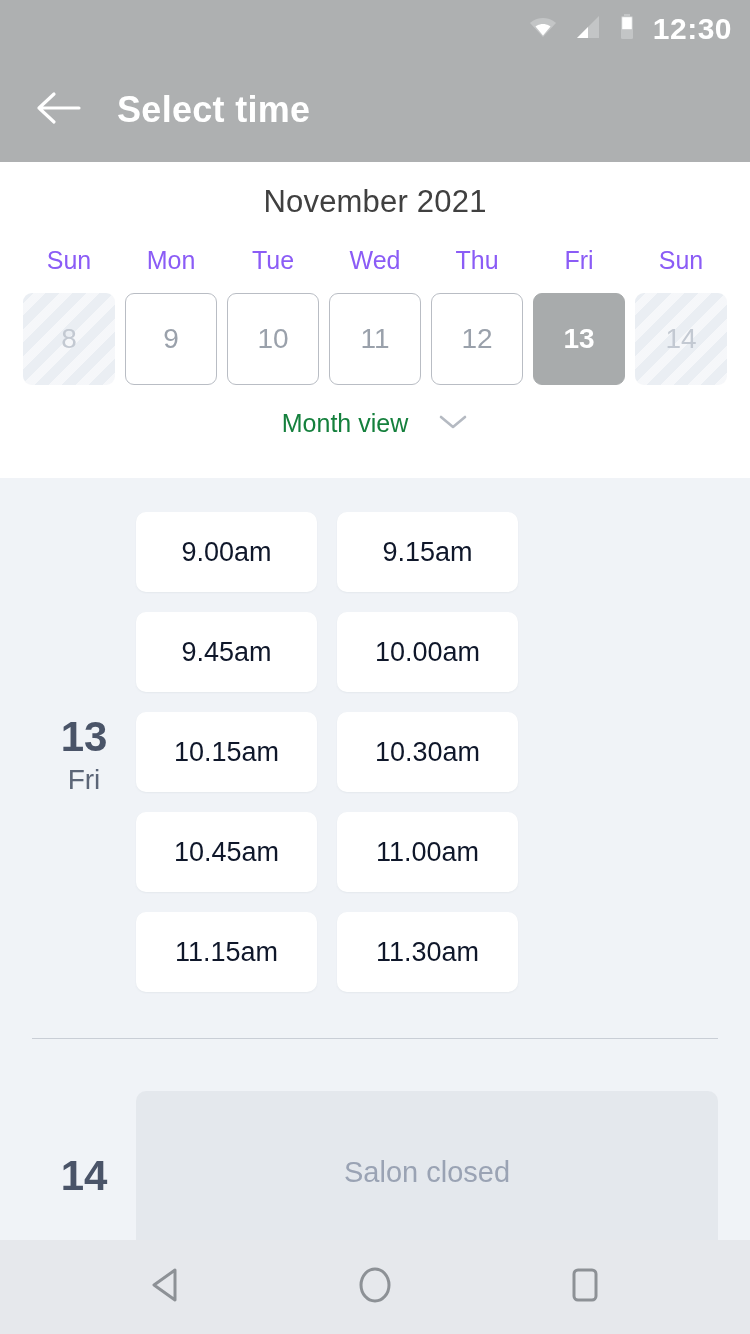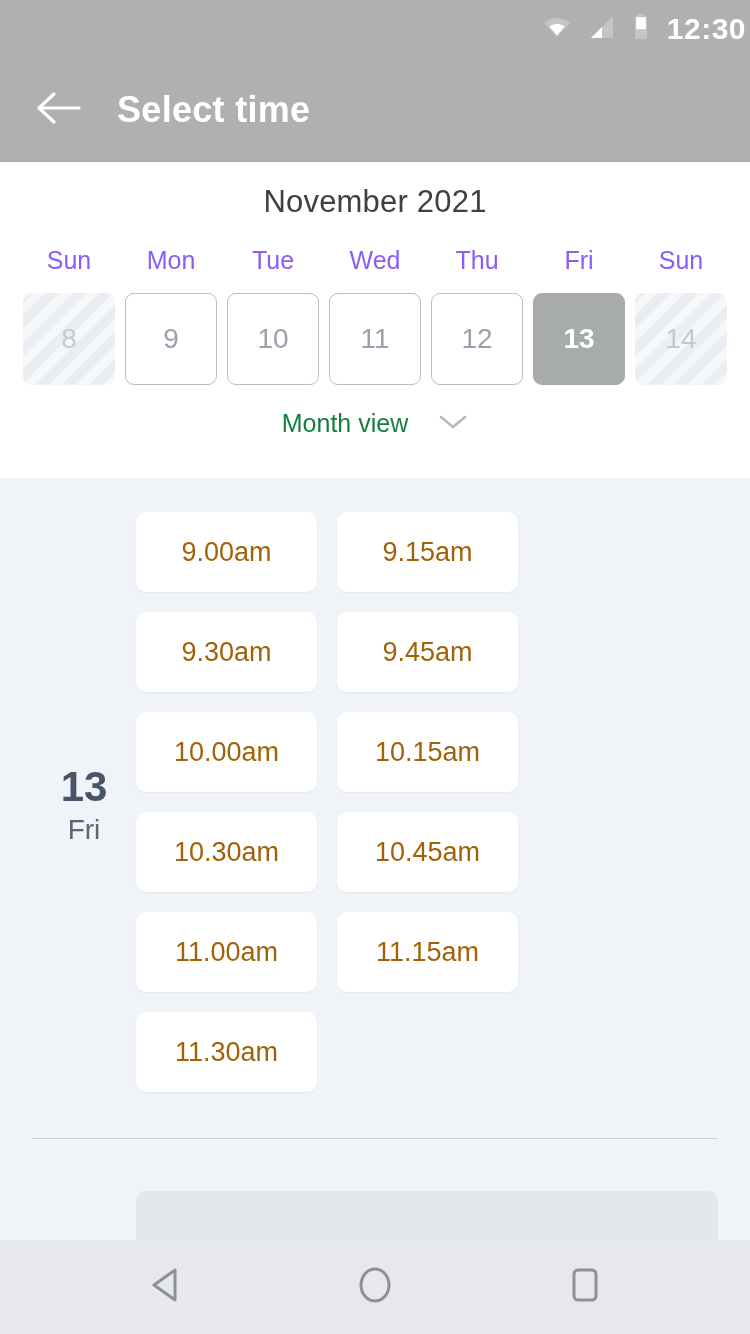--- a/index.html
+++ b/index.html
@@ -24,21 +24,21 @@
   }
 
   
   .status-bar {
     height: 58px;
     flex: 0 0 58px;
     background: #aeb0b1;
     display: flex;
     align-items: center;
     justify-content: flex-end;
-    padding-right: 4px;
+    padding-right: 18px;
     box-sizing: border-box;
   }
   .status-icons {
     display: flex;
     align-items: center;
     gap: 18px;
   }
   .status-clock {
     color: #ffffff;
     font-size: 30px;
@@ -195,21 +195,21 @@
     align-content: flex-start;
   }
   .slot {
     width: 181px;
     height: 80px;
     background: #ffffff;
     border-radius: 10px;
     display: flex;
     align-items: center;
     justify-content: center;
-    color: #a16207;
+    color: #0f172a;
     font-size: 27px;
     cursor: pointer;
     box-shadow: 0 1px 2px rgba(90,100,120,0.07);
   }
   .divider {
     height: 1px;
     background: #c9ced6;
     margin: 46px 32px 0 32px;
   }
   .closed-block {
@@ -354,21 +354,20 @@
   <div class="schedule">
 
     <div class="day-block">
       <div class="day-label">
         <div class="dnum">13</div>
         <div class="dname">Fri</div>
       </div>
       <div class="slot-grid">
         <div class="slot">9.00am</div>
         <div class="slot">9.15am</div>
-        <div class="slot">9.30am</div>
         <div class="slot">9.45am</div>
         <div class="slot">10.00am</div>
         <div class="slot">10.15am</div>
         <div class="slot">10.30am</div>
         <div class="slot">10.45am</div>
         <div class="slot">11.00am</div>
         <div class="slot">11.15am</div>
         <div class="slot">11.30am</div>
       </div>
     </div>

